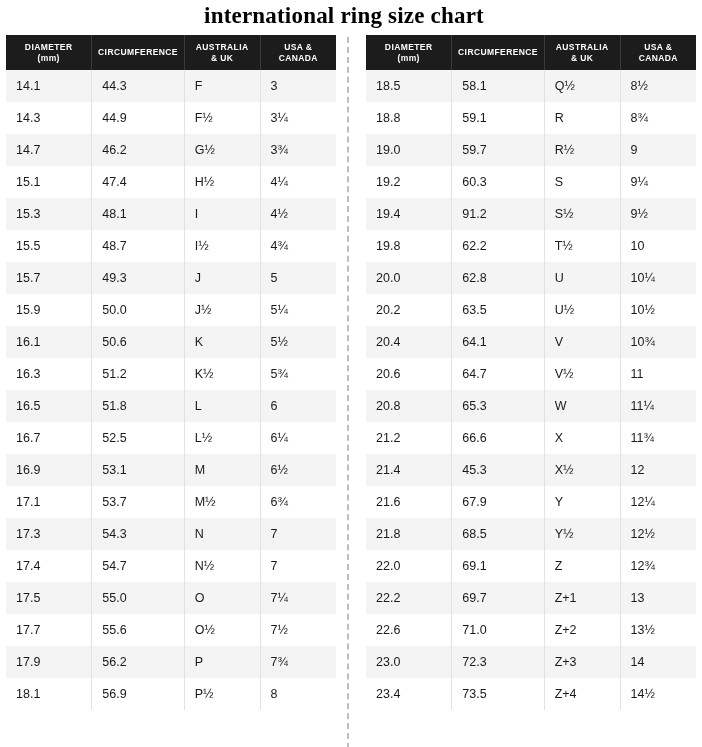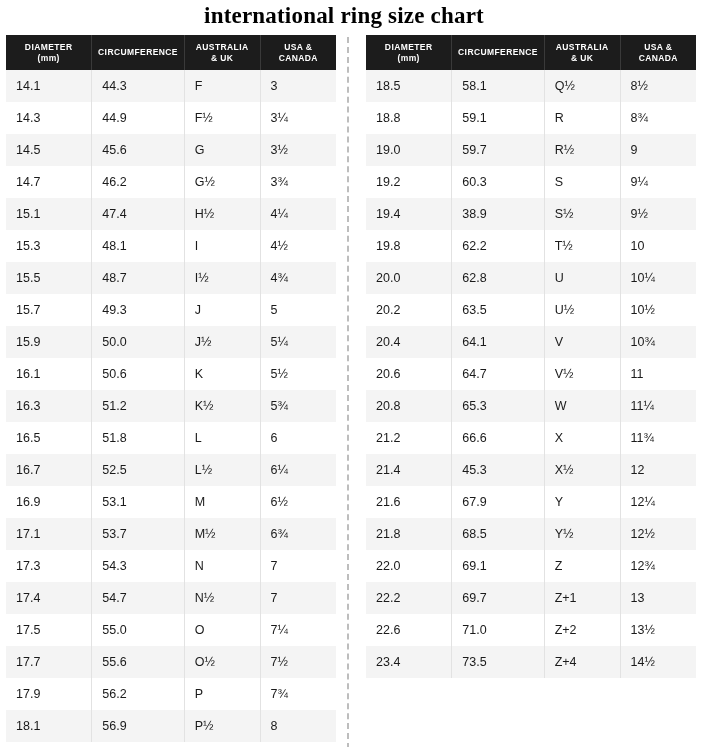--- a/index.html
+++ b/index.html
@@ -133,26 +133,20 @@
               <td>F</td>
               <td>3</td>
             </tr>
             <tr>
               <td>14.3</td>
               <td>44.9</td>
               <td>F½</td>
               <td>3¼</td>
             </tr>
             <tr>
-              <td>14.5</td>
-              <td>45.6</td>
-              <td>G</td>
-              <td>3½</td>
-            </tr>
-            <tr>
               <td>14.7</td>
               <td>46.2</td>
               <td>G½</td>
               <td>3¾</td>
             </tr>
             <tr>
               <td>15.1</td>
               <td>47.4</td>
               <td>H½</td>
               <td>4¼</td>
@@ -306,21 +300,21 @@
               <td>9</td>
             </tr>
             <tr>
               <td>19.2</td>
               <td>60.3</td>
               <td>S</td>
               <td>9¼</td>
             </tr>
             <tr>
               <td>19.4</td>
-              <td>38.9</td>
+              <td>91.2</td>
               <td>S½</td>
               <td>9½</td>
             </tr>
             <tr>
               <td>19.8</td>
               <td>62.2</td>
               <td>T½</td>
               <td>10</td>
             </tr>
             <tr>
@@ -387,20 +381,26 @@
               <td>22.2</td>
               <td>69.7</td>
               <td>Z+1</td>
               <td>13</td>
             </tr>
             <tr>
               <td>22.6</td>
               <td>71.0</td>
               <td>Z+2</td>
               <td>13½</td>
+            </tr>
+            <tr>
+              <td>23.0</td>
+              <td>72.3</td>
+              <td>Z+3</td>
+              <td>14</td>
             </tr>
             <tr>
               <td>23.4</td>
               <td>73.5</td>
               <td>Z+4</td>
               <td>14½</td>
             </tr>
           </tbody>
       </table>
     </div>

